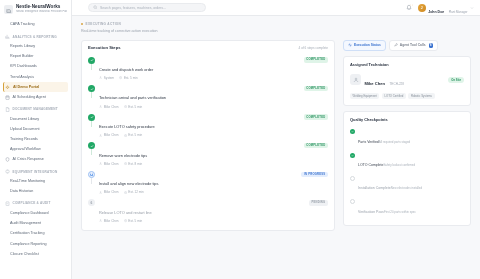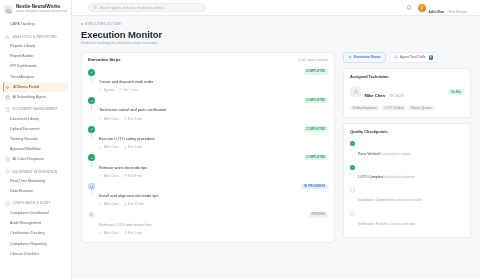--- a/index.html
+++ b/index.html
@@ -334,21 +334,20 @@
           </span>
         </span>
       </div>
     </header>
 
     <div class="content">
       <div class="crumb">
         <span class="crumb-dot"></span>
         <span class="crumb-text">EXECUTING ACTION</span>
       </div>
-      <h1 class="page-title">Execution Monitor</h1>
       <div class="page-sub">Real-time tracking of corrective action execution</div>
 
       <div class="cols">
 
         <section class="col-left">
           <div class="card">
             <div class="card-head">
               <span class="card-title">Execution Steps</span>
               <span class="card-meta">4 of 6 steps complete</span>
             </div>

